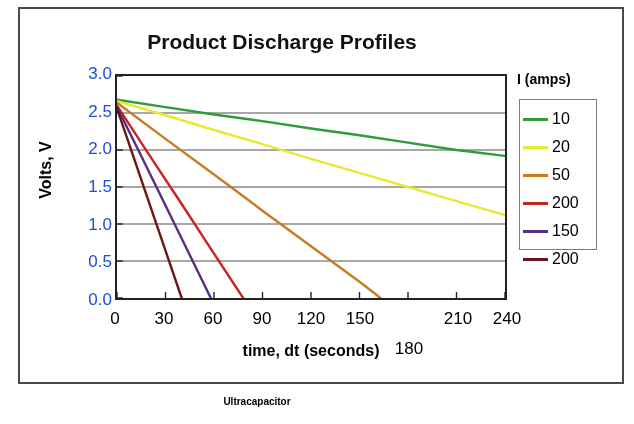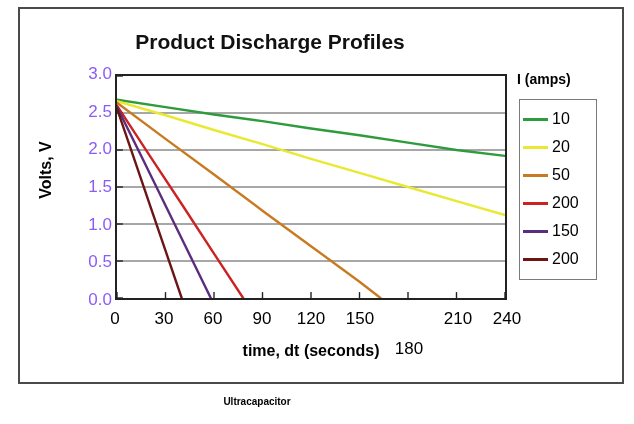--- a/index.html
+++ b/index.html
@@ -37,20 +37,21 @@
   .chart-title {
     position: absolute;
     left: 0;
     top: 21px;
     width: 500px;
     text-align: center;
     font-size: 21px;
     font-weight: bold;
     color: #111111;
     letter-spacing: 0px;
+    padding-left: 12px;
   }
 
   
   .plot-area {
     position: absolute;
     left: 95px;
     top: 65px;
     width: 392px;
     height: 226px;
     border: 2px solid #222222;
@@ -74,21 +75,21 @@
     top: 55px;
     width: 52px;
     height: 246px;
   }
   .y-tick-label {
     position: absolute;
     right: 0;
     width: 52px;
     text-align: right;
     font-size: 17px;
-    color: #8b5cf6;
+    color: #1d4ed8;
     transform: translateY(-50%);
   }
 
   .y-axis-title {
     position: absolute;
     left: -24px;
     top: 152px;
     width: 100px;
     text-align: center;
     font-size: 16px;
@@ -137,21 +138,21 @@
     text-align: left;
     font-size: 14px;
     font-weight: bold;
     color: #000000;
   }
   .legend-box {
     position: absolute;
     left: 499px;
     top: 90px;
     width: 78px;
-    height: 181px;
+    height: 151px;
     border: 1px solid #7a7a7a;
     background: #ffffff;
     box-sizing: border-box;
     padding: 5px 0 0 0;
   }
   .legend-item {
     display: flex;
     align-items: center;
     height: 28px;
     padding-left: 3px;

